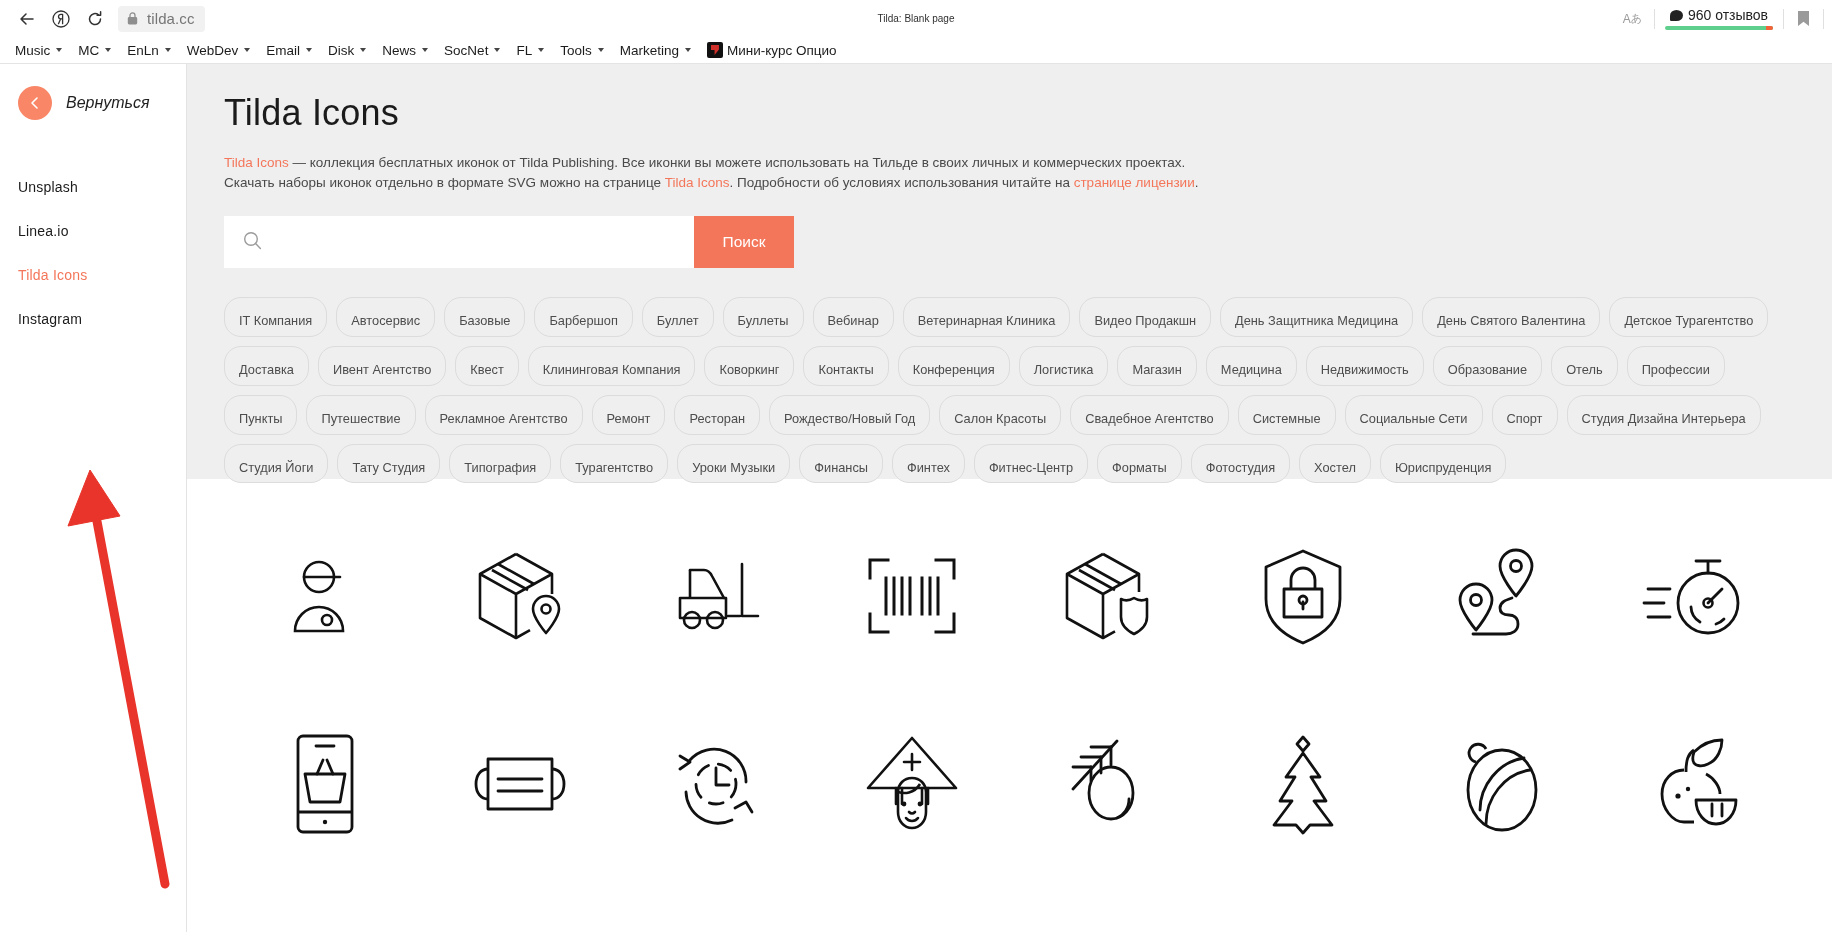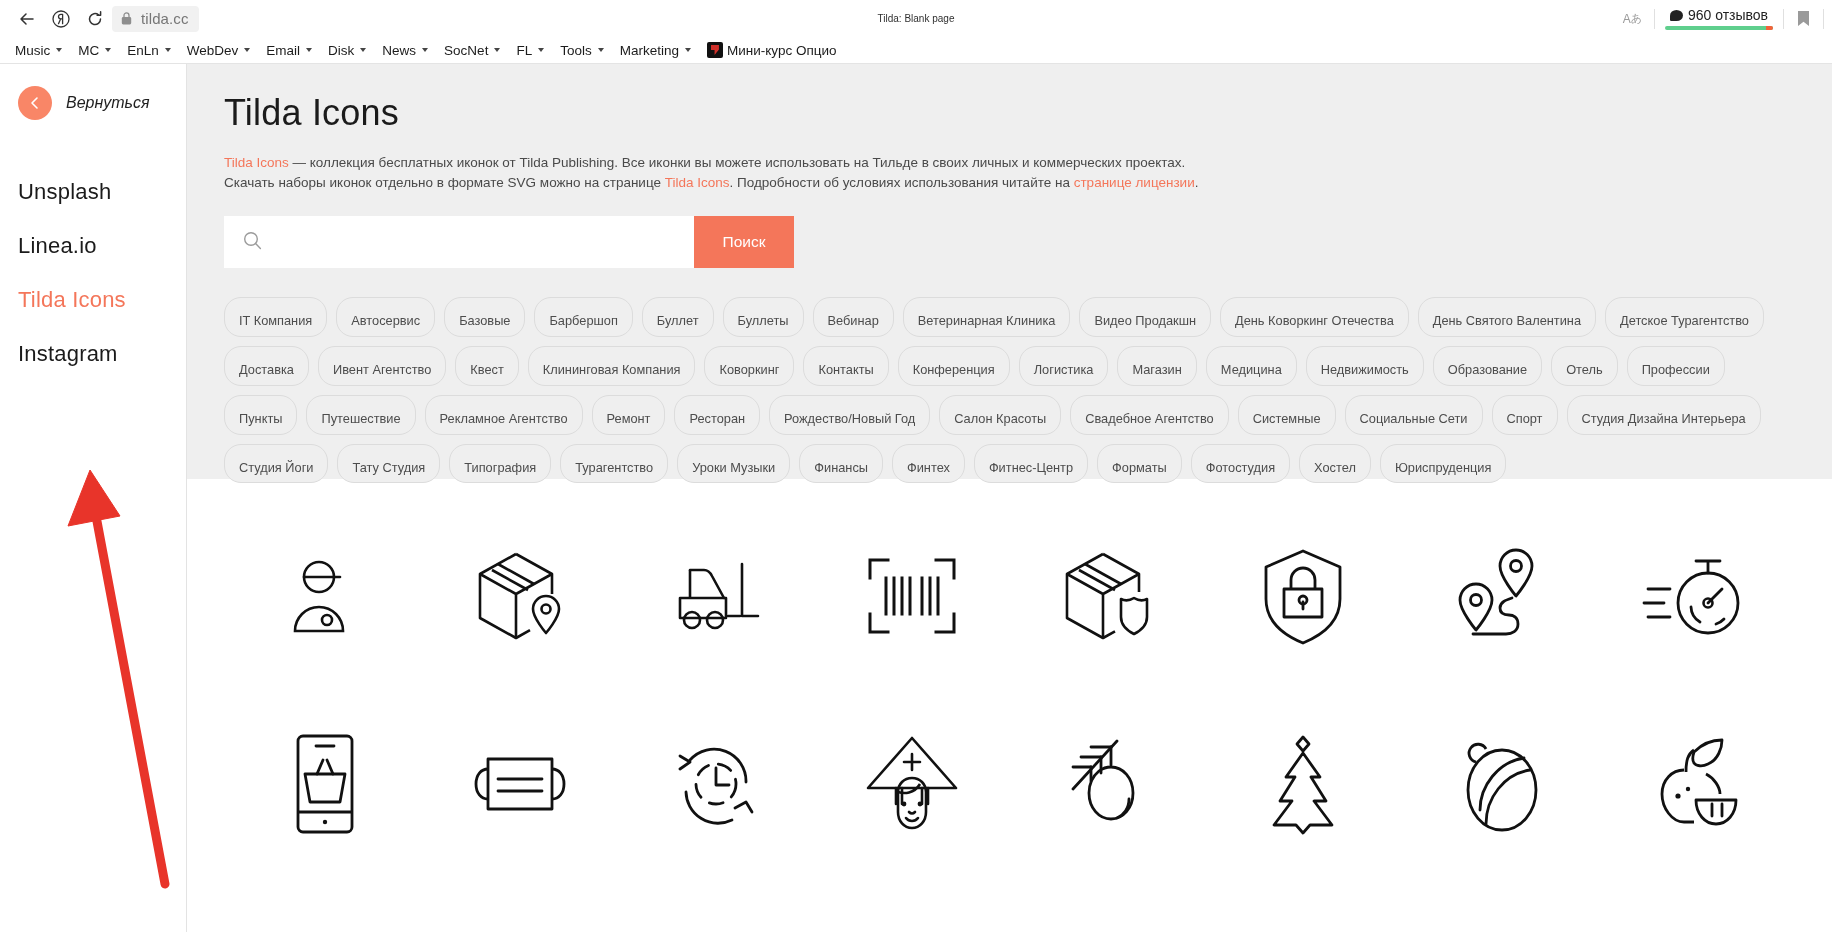--- a/index.html
+++ b/index.html
@@ -26,20 +26,21 @@
   .nav-btn {
     width: 34px; height: 34px;
     display: flex; align-items: center; justify-content: center;
     border-radius: 50%;
     color: #333;
   }
   .nav-btn svg { display: block; }
   .omnibox {
     display: flex; align-items: center;
     height: 26px;
+    margin-left: 6px;
     padding: 0 10px 0 6px;
     background: #f1f1f1;
     border-radius: 4px;
   }
   .lock-icon {
     width: 16px; height: 16px;
     margin-right: 7px;
     display: flex; align-items: center; justify-content: center;
   }
   .omnibox-url {
@@ -169,21 +170,21 @@
     display: flex; align-items: center; justify-content: center;
     flex: none;
   }
   .back-label {
     font-size: 16px;
     color: #1f1f1f;
     font-style: italic;
   }
   .side-list { margin-top: 38px; }
   .side-item {
-    font-size: 22px;
+    font-size: 14px;
     color: #1b1b1b;
     padding: 14px 0 14px 18px;
     letter-spacing: 0.2px;
   }
   .side-item.active { color: #f4765a; }
 
   
   .main {
     position: absolute;
     left: 187px; top: 0;
@@ -443,21 +444,21 @@
         <div class="tags" id="tags">
             <div class="tag">IT Компания</div>
             <div class="tag">Автосервис</div>
             <div class="tag">Базовые</div>
             <div class="tag">Барбершоп</div>
             <div class="tag">Буллет</div>
             <div class="tag">Буллеты</div>
             <div class="tag">Вебинар</div>
             <div class="tag">Ветеринарная Клиника</div>
             <div class="tag">Видео Продакшн</div>
-            <div class="tag">День Коворкинг Отечества</div>
+            <div class="tag">День Защитника Медицина</div>
             <div class="tag">День Святого Валентина</div>
             <div class="tag">Детское Турагентство</div>
             <div class="tag">Доставка</div>
             <div class="tag">Ивент Агентство</div>
             <div class="tag">Квест</div>
             <div class="tag">Клининговая Компания</div>
             <div class="tag">Коворкинг</div>
             <div class="tag">Контакты</div>
             <div class="tag">Конференция</div>
             <div class="tag">Логистика</div>

